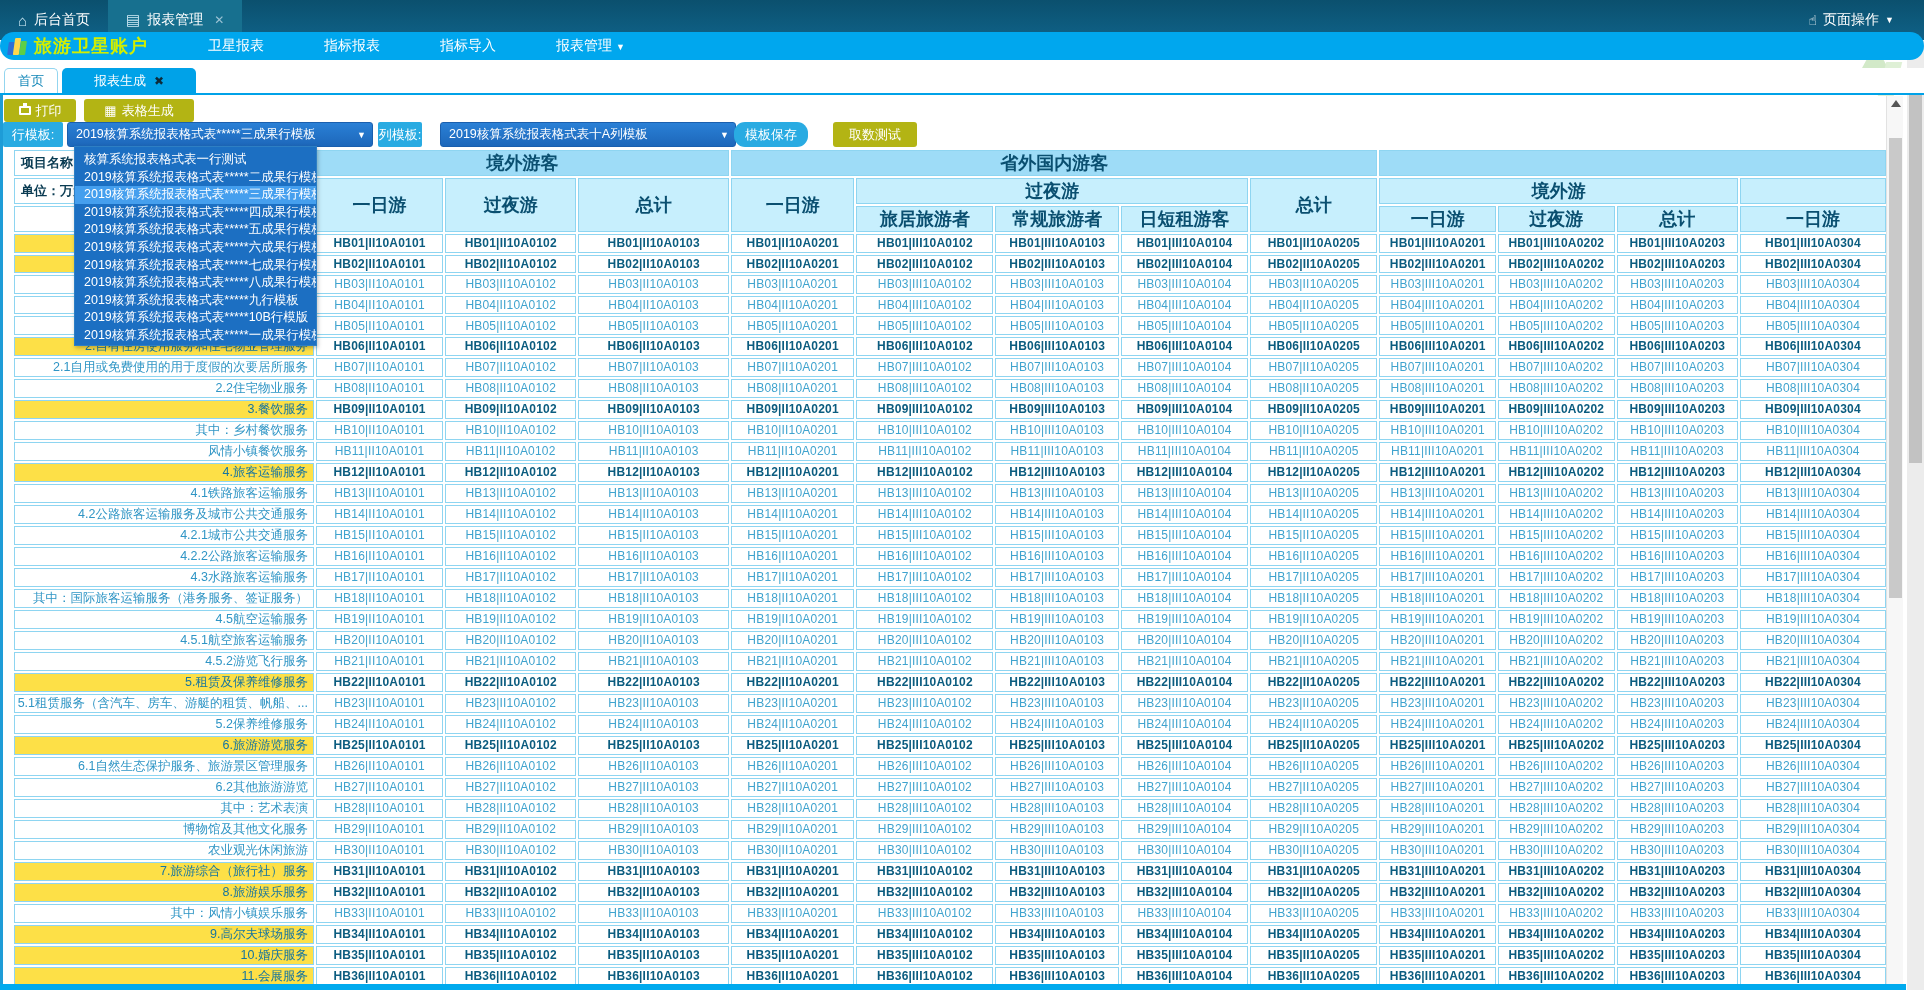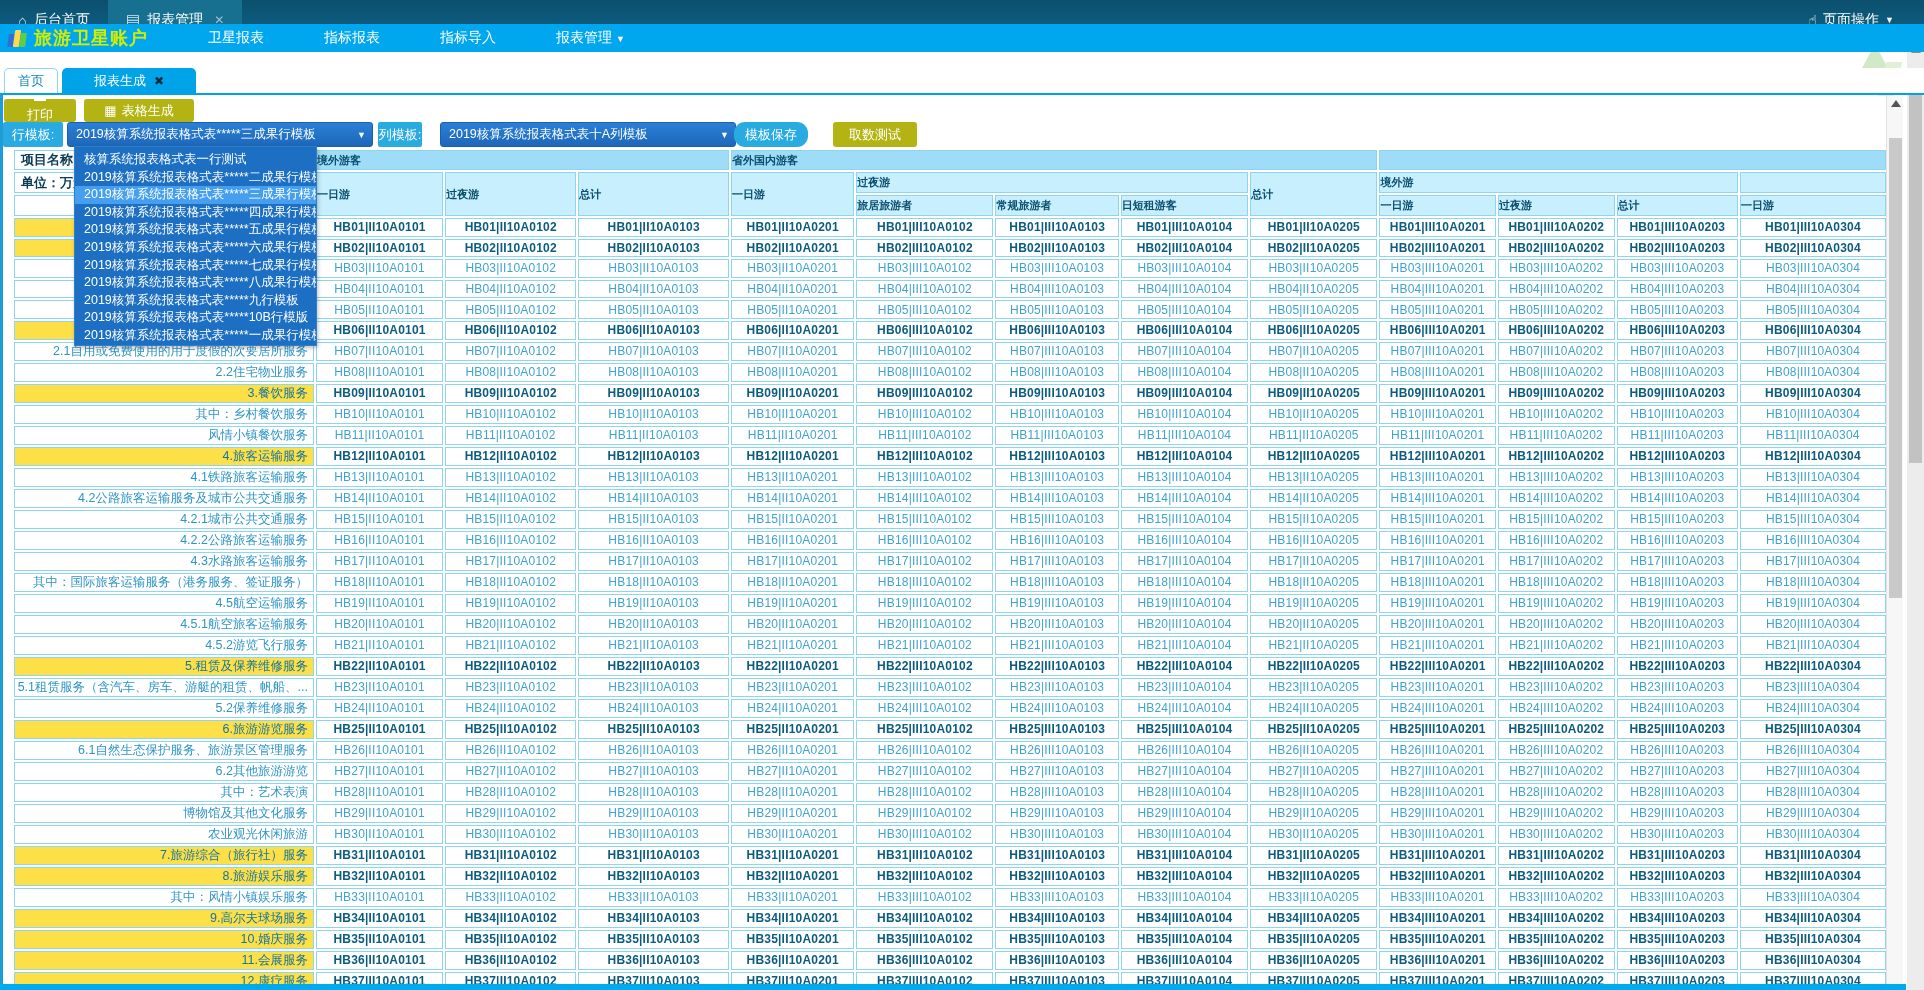--- a/index.html
+++ b/index.html
@@ -11,22 +11,22 @@
     background:linear-gradient(#0b506e,#0f6288); display:flex; align-items:stretch; z-index:70; }
   .ttab { display:flex; align-items:center; gap:7px; padding:0 18px; color:#fff; font-size:14px; cursor:pointer; }
   .ttab.active { background:#17708f; }
   .ttab .ico { font-size:15px; color:#cfeaf5; }
   .ttab .closex { color:#9cc3d4; font-size:12px; margin-left:4px; }
   #pageops { margin-left:auto; display:flex; align-items:center; gap:6px; color:#fff;
     font-size:14px; padding:0 30px 0 12px; cursor:pointer; }
   #pageops .caret { font-size:9px; color:#fff; }
 
   
-  #navbar { position:absolute; left:0; top:24px; width:1924px; height:28px;
-    background:#00a7ee; display:flex; align-items:center; z-index:70; }
+  #navbar { position:absolute; left:0; top:32px; width:1924px; height:28px;
+    background:#00a7ee; display:flex; align-items:center; z-index:70;border-radius:14px; }
   #brandlogo { width:20px; height:18px; margin-left:8px; position:relative; }
   #brandlogo i { position:absolute; bottom:0; width:6px; border-radius:1px; transform:skewX(-8deg); }
   #brandlogo i:nth-child(1){ left:0;  height:13px; background:#2f6fd6; }
   #brandlogo i:nth-child(2){ left:6px; height:17px; background:#ffd84d; }
   #brandlogo i:nth-child(3){ left:12px;height:14px; background:#5ecf45; }
   #brandname { color:#d2ee00; font-size:18px; font-weight:bold; margin-left:6px; letter-spacing:1px; }
   .navitem { color:#fff; font-size:14px; margin-left:60px; cursor:pointer; white-space:nowrap; }
   .navitem:first-of-type { margin-left:130px; }
   .navitem .caret { font-size:9px; }
 
@@ -40,21 +40,21 @@
   .ptab.active { width:134px; margin-left:4px; background:#00a2e8; color:#fff; gap:8px; }
   .ptab.active .closex { color:#0d2b3a; font-weight:bold; font-size:12px; }
 
   
   #leftstrip { position:absolute; left:0; top:95px; width:3px; height:895px; background:#1e9cd7; z-index:46; }
   #bottomstrip { position:absolute; left:0; top:984px; width:1906px; height:6px; background:#00aaee; z-index:46; }
 
   .olivebtn { position:absolute; height:23px; background:#b3b414; color:#fff; border:none;
     border-radius:3px; font-size:13px; display:flex; align-items:center; justify-content:center;
     gap:5px; cursor:pointer; font-family:inherit; z-index:20; }
-  #btn-print { left:4px; top:99px; width:72px;flex-direction:column; }
+  #btn-print { left:4px; top:99px; width:72px; }
   #btn-tablegen { left:84px; top:99px; width:110px; }
   .print-ico { width:12px; height:9px; border:2px solid #fff; border-radius:1px; position:relative; display:inline-block; }
   .print-ico::before { content:""; position:absolute; left:2px; top:-5px; width:4px; height:3px; background:#fff; }
   .grid-ico { font-size:13px; line-height:1; }
 
   .bluechip { position:absolute; height:25px; background:#29abe2; color:#fff; font-size:13px;
     display:flex; align-items:center; justify-content:center; border-radius:2px; z-index:20; }
   #chip-row { left:3px; top:122px; width:60px; }
   #chip-col { left:378px; top:122px; width:44px; }
   .selbox { position:absolute; top:122px; height:25px; background:linear-gradient(#2a80d6,#1d67ba);
@@ -65,21 +65,21 @@
   .selbox .caret { position:absolute; right:6px; font-size:9px; color:#fff; }
   #btn-save { position:absolute; left:734px; top:122px; width:74px; height:25px; background:#29abe2;
     color:#fff; border:none; border-radius:11px; font-size:13px; cursor:pointer; font-family:inherit; z-index:20; }
   #btn-fetch { position:absolute; left:833px; top:122px; width:84px; height:25px; background:#b3b414;
     color:#fff; border:none; border-radius:3px; font-size:13px; cursor:pointer; font-family:inherit; z-index:20; }
 
   
   #tablewrap { position:absolute; left:3px; top:148px; width:1885px; height:842px; overflow:hidden; z-index:10;padding-left:9px; }
   table { border-collapse:separate; border-spacing:2px; table-layout:fixed; background:#fff; }
   td { border:1px solid #8ed5f1; overflow:hidden; white-space:nowrap; }
-  thead td { text-align:left; color:#0a4f70; font-weight:bold; font-size:11px; }
+  thead td { text-align:center; color:#0a4f70; font-weight:bold; font-size:18px; }
   td.grp { background:#9edcf7; height:20px; }
   td.sub { background:#c7effd; height:21px; }
   td.corner { background:#fff; color:#0a3b52; text-align:left; padding-left:6px; font-size:13px; }
   tbody td { height:18.6px; font-size:12px; background:#fff; }
   tbody td.lbl { text-align:right; padding-right:5px; color:#2f95c5; font-size:12.5px; }
   tbody td.code { text-align:center; color:#3fa3ce; letter-spacing:0.2px; }
   tbody tr.boldrow td.code { color:#0b5c7f; font-weight:bold; }
   tbody tr.boldrow td.lbl { background:#fde047; color:#17759f; }
 
   

